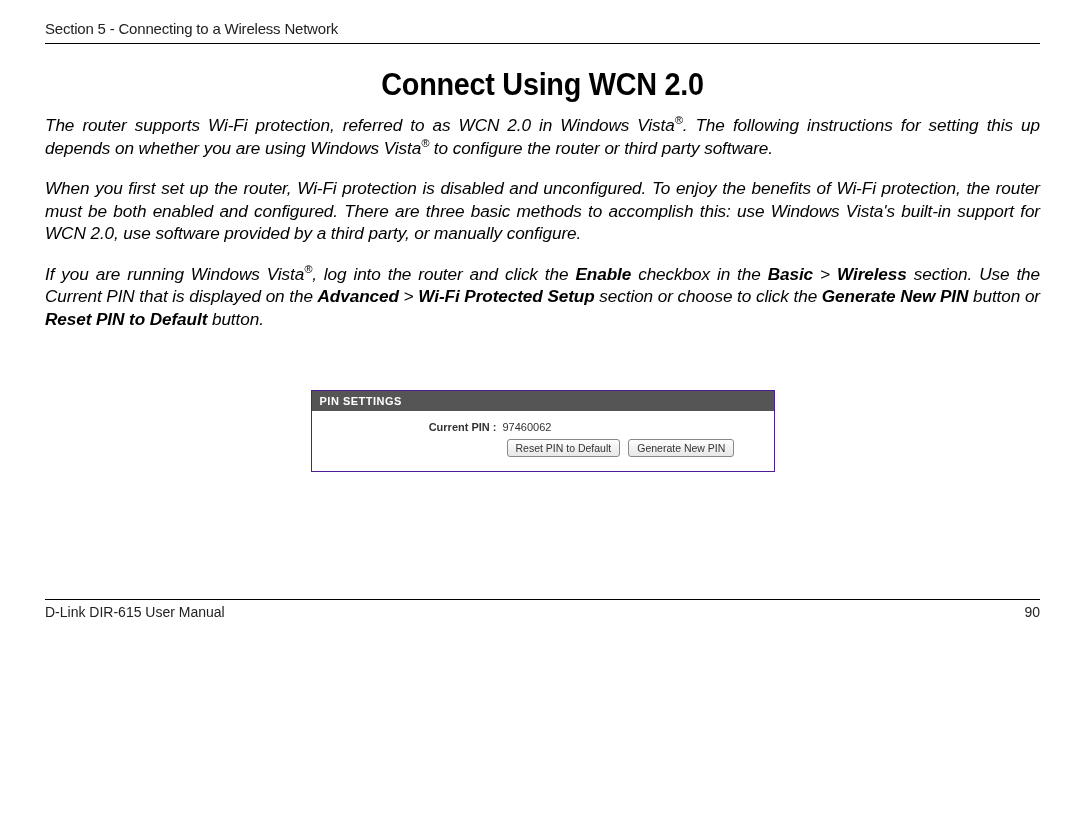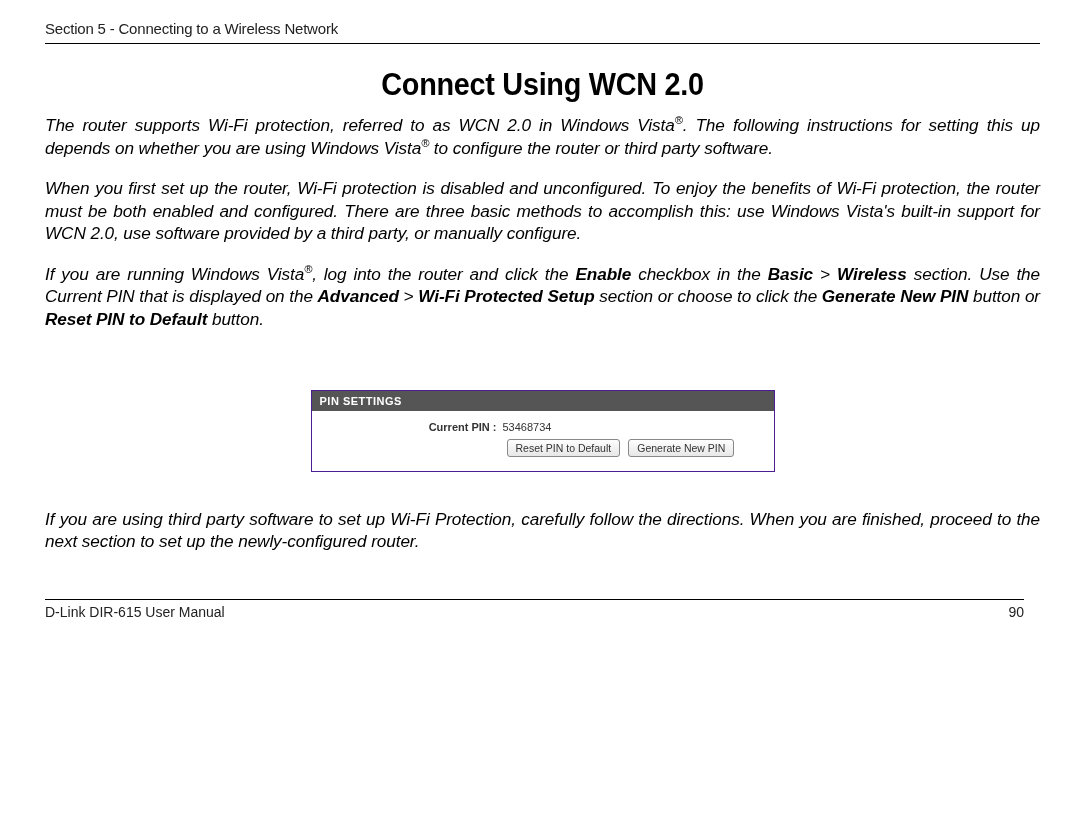--- a/index.html
+++ b/index.html
@@ -98,21 +98,21 @@
     border: 1px solid #888;
     background: linear-gradient(#fefefe, #e7e7e7);
     border-radius: 3px;
     color: #333;
     cursor: pointer;
   }
 
   .footer {
     position: absolute;
     left: 45px;
-    right: 56px;
+    right: 40px;
     bottom: 20px;
   }
   .footer-line {
     display: flex;
     justify-content: space-between;
     font-size: 14px;
     margin-top: 4px;
     color: #222;
   }
   .spacer-below-panel {
@@ -136,32 +136,31 @@
 
   <p class="body">
     <span>If you are running Windows Vista</span><span class="sup">®</span><span>, log into the router and click the </span><b>Enable</b><span> checkbox in the </span><b>Basic</b><span> &gt; </span><b>Wireless</b><span> section. Use the Current PIN that is displayed on the </span><b>Advanced</b><span> &gt; </span><b>Wi-Fi Protected Setup</b><span> section or choose to click the </span><b>Generate New PIN</b><span> button or </span><b>Reset PIN to Default</b><span> button.</span>
   </p>
 
   <div class="panel-wrap">
     <div class="panel-head">PIN SETTINGS</div>
     <div class="panel-body">
       <div class="pin-row">
         <div class="pin-label">Current PIN :</div>
-        <div class="pin-value">53468734</div>
+        <div class="pin-value">97460062</div>
       </div>
       <div class="btn-row">
         <button class="btn">Reset PIN to Default</button>
         <button class="btn">Generate New PIN</button>
       </div>
     </div>
   </div>
 
   <div class="spacer-below-panel"></div>
 
-  <p class="body">If you are using third party software to set up Wi-Fi Protection, carefully follow the directions. When you are finished, proceed to the next section to set up the newly-configured router.</p>
 
   <div class="footer">
     <hr class="rule">
     <div class="footer-line">
       <span>D-Link DIR-615 User Manual</span>
       <span>90</span>
     </div>
   </div>
 </div>
 

